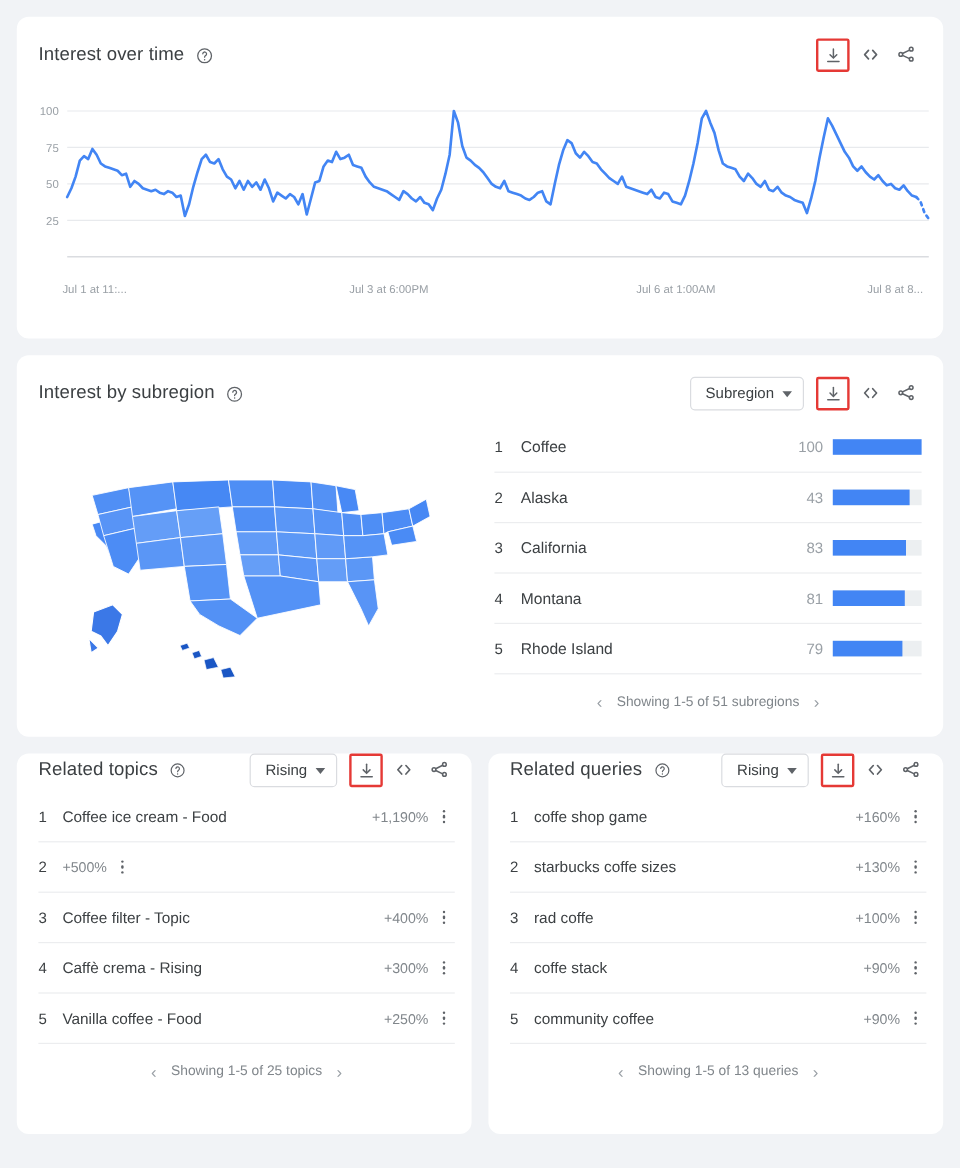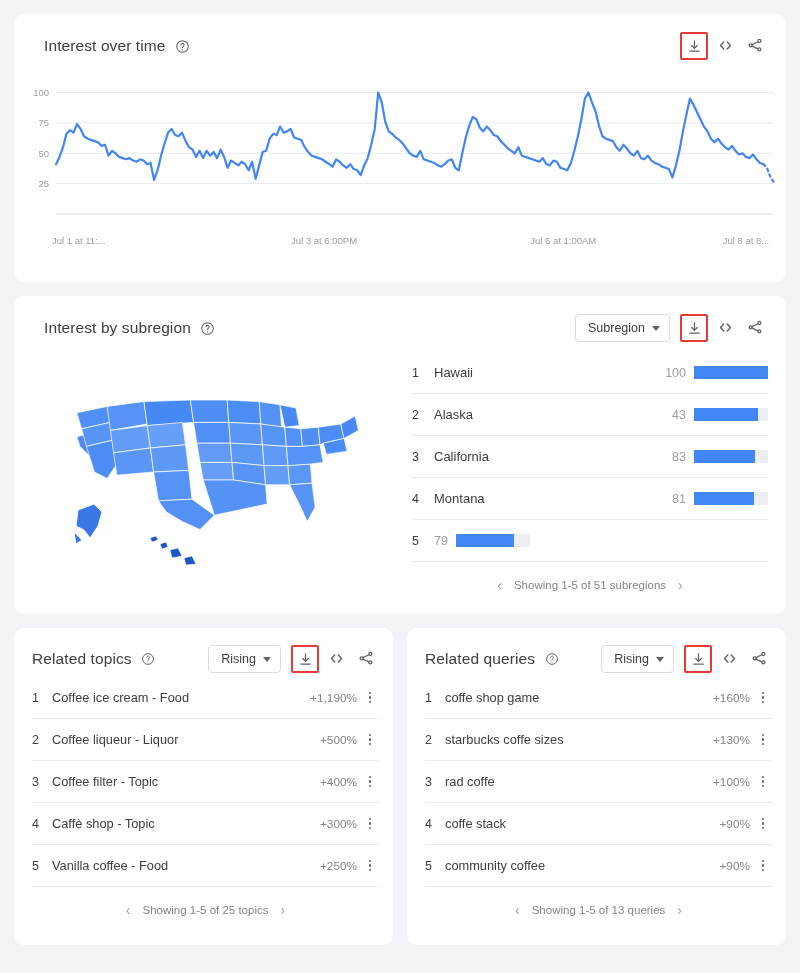--- a/index.html
+++ b/index.html
@@ -13,21 +13,21 @@
 
   .card {
     background: #ffffff;
     border-radius: 10px;
     position: relative;
   }
 
   
   .card-head {
     display: flex; align-items: center;
-    padding: 18px 18px 0 30px;
+    padding: 18px 18px 0 18px;
   }
   .card-title {
     font-size: 15.5px; color: #3c4043; letter-spacing: .1px;
   }
   .help-icon {
     width: 15px; height: 15px; margin-left: 9px;
     display: inline-flex; align-items: center; justify-content: center;
     color: #5f6368;
   }
   .head-actions { margin-left: auto; display: flex; align-items: flex-start; gap: 4px; }
@@ -85,21 +85,21 @@
 
   .pager {
     display: flex; align-items: center; justify-content: center; gap: 12px;
     font-size: 11.5px; color: #80868b; margin-top: 16px;
   }
   .pager .arrow { color: #9aa0a6; cursor: pointer; font-size: 14px; line-height: 1; }
 
   
   .bottom-row { display: flex; gap: 14px; margin-top: 14px; }
   .bottom-card { width: 379px; height: 317px; }
-  .bc-head { padding: 17px 14px 0 18px; }
+  .bc-head { padding: 0 14px 0 18px; }
   .bc-list { padding: 4px 14px 0 18px; }
 
   .item-row {
     display: flex; align-items: center;
     height: 42px;
     border-bottom: 1px solid #ecedef;
     font-size: 12.8px; color: #3c4043;
   }
   .item-num { width: 20px; font-size: 12.5px; color: #3c4043; }
   .item-label { flex: 1; color: #3c4043; }
@@ -255,21 +255,21 @@
             <path d="M78,146 L84,144 L86,148 L80,150 Z" fill="#1a56c4" stroke="#ffffff" stroke-width="0.6"></path>
             <path d="M88,152 L94,150 L96,155 L90,157 Z" fill="#1a56c4" stroke="#ffffff" stroke-width="0.6"></path>
             <path d="M98,158 L106,156 L110,164 L100,166 Z" fill="#1a56c4" stroke="#ffffff" stroke-width="0.6"></path>
             <path d="M112,166 L120,164 L124,172 L114,173 Z" fill="#1a56c4" stroke="#ffffff" stroke-width="0.6"></path>
           </svg>
       </div>
       <div class="list-col">
         <div id="region-rows">
             <div class="rank-row">
               <span class="rank-num">1</span>
-              <span class="rank-name">Hawaii</span>
+              <span class="rank-name">Coffee</span>
               <span class="rank-val">100</span>
               <span class="bar-track">
                 <span class="bar-fill" style="width: 100%; display: block;"></span>
               </span>
             </div>
             <div class="rank-row">
               <span class="rank-num">2</span>
               <span class="rank-name">Alaska</span>
               <span class="rank-val">43</span>
               <span class="bar-track">
@@ -287,20 +287,21 @@
             <div class="rank-row">
               <span class="rank-num">4</span>
               <span class="rank-name">Montana</span>
               <span class="rank-val">81</span>
               <span class="bar-track">
                 <span class="bar-fill" style="width: 81%; display: block;"></span>
               </span>
             </div>
             <div class="rank-row">
               <span class="rank-num">5</span>
+              <span class="rank-name">Rhode Island</span>
               <span class="rank-val">79</span>
               <span class="bar-track">
                 <span class="bar-fill" style="width: 79%; display: block;"></span>
               </span>
             </div>
           </div>
         <div class="pager">
           <span class="arrow">‹</span>
           <span>Showing 1-5 of 51 subregions</span>
           <span class="arrow">›</span>
@@ -356,41 +357,40 @@
               <span class="item-label">Coffee ice cream - Food</span>
               <span class="item-val">+1,190%</span>
               <span class="kebab">
                 <i></i>
                 <i></i>
                 <i></i>
               </span>
             </div>
             <div class="item-row">
               <span class="item-num">2</span>
-              <span class="item-label">Coffee liqueur - Liquor</span>
               <span class="item-val">+500%</span>
               <span class="kebab">
                 <i></i>
                 <i></i>
                 <i></i>
               </span>
             </div>
             <div class="item-row">
               <span class="item-num">3</span>
               <span class="item-label">Coffee filter - Topic</span>
               <span class="item-val">+400%</span>
               <span class="kebab">
                 <i></i>
                 <i></i>
                 <i></i>
               </span>
             </div>
             <div class="item-row">
               <span class="item-num">4</span>
-              <span class="item-label">Caffè shop - Topic</span>
+              <span class="item-label">Caffè crema - Rising</span>
               <span class="item-val">+300%</span>
               <span class="kebab">
                 <i></i>
                 <i></i>
                 <i></i>
               </span>
             </div>
             <div class="item-row">
               <span class="item-num">5</span>
               <span class="item-label">Vanilla coffee - Food</span>

